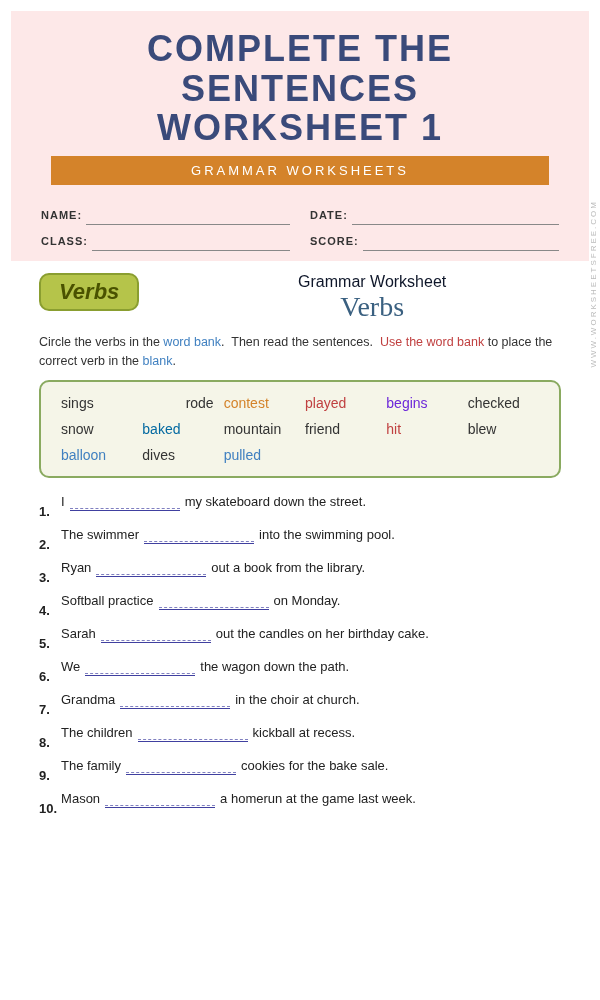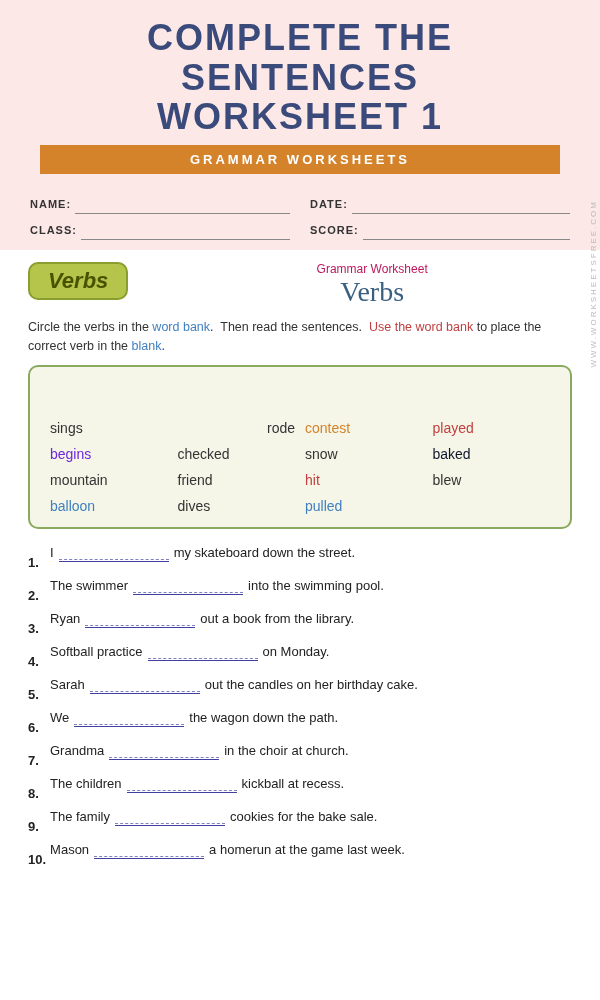--- a/index.html
+++ b/index.html
@@ -9,41 +9,41 @@
       background: #fdf0f0;
       font-family: Arial, sans-serif;
       position: relative;
       overflow-x: hidden;
     }
     .page {
       width: 600px;
       min-height: 1000px;
       background: #fff;
       position: relative;
-      padding: 0;
+      padding: 11px;
     }
     .header {
       background: #fde8e8;
       padding: 18px 40px 10px 40px;
       text-align: center;
     }
     .header h1 {
       font-family: 'Arial Black', Arial, sans-serif;
       font-size: 36px;
       font-weight: 900;
       color: #3a4a7a;
       text-transform: uppercase;
       line-height: 1.1;
       letter-spacing: 2px;
     }
     .orange-banner {
       background: #d4832a;
       color: #fff;
       font-size: 13px;
-      font-weight: bold;
+      font-weight: normal;
       letter-spacing: 3px;
       padding: 7px 0;
       text-align: center;
       margin-top: 8px;
     }
     .form-area {
       background: #fde8e8;
       padding: 10px 30px 10px 30px;
       display: grid;
       grid-template-columns: 1fr 1fr;
@@ -80,22 +80,22 @@
       font-size: 22px;
       font-weight: bold;
       font-style: italic;
       border: 2.5px solid #8a9e30;
       border-radius: 10px;
       padding: 4px 18px;
       margin-bottom: 2px;
     }
     .grammar-worksheet-label {
       text-align: center;
-      color: #be185d;
-      font-size: 12px;
+      color: #0f172a;
+      font-size: 16px;
       margin-bottom: 0;
     }
     .verbs-heading {
       text-align: center;
       font-size: 28px;
       font-weight: normal;
       color: #3a6080;
       font-family: Georgia, serif;
       margin-bottom: 6px;
     }
@@ -109,23 +109,22 @@
     .instruction span.red { color: #c04040; }
     .word-bank {
       border: 2px solid #8aaa60;
       border-radius: 10px;
       background: #f5f5e8;
       padding: 10px 18px;
       margin-bottom: 16px;
     }
     .word-bank-grid {
       display: grid;
-      grid-template-columns: repeat(4, 1fr);
+      grid-template-columns: repeat(6, 1fr);
       gap: 4px 6px;
-      margin-top: 40px;
     }
     .word-bank-cell {
       font-size: 14px;
       color: #333;
       padding: 3px 2px;
     }
     .sentences {
       list-style: none;
       padding: 0;
     }
@@ -230,21 +229,21 @@
 
     <div class="word-bank">
       <div class="word-bank-grid" id="word-bank-grid">
       <div class="word-bank-cell" style="color: rgb(51, 51, 51);">sings</div>
           <div class="word-bank-cell" style="color: rgb(51, 51, 51); text-align: right;">rode</div>
           <div class="word-bank-cell" style="color: rgb(212, 131, 42);">contest</div>
           <div class="word-bank-cell" style="color: rgb(192, 64, 64);">played</div>
           <div class="word-bank-cell" style="color: #6d28d9;">begins</div>
           <div class="word-bank-cell" style="color: rgb(51, 51, 51);">checked</div>
           <div class="word-bank-cell" style="color: rgb(51, 51, 51);">snow</div>
-          <div class="word-bank-cell" style="color: #0f172a;">baked</div>
+          <div class="word-bank-cell" style="color: #0369a1;">baked</div>
           <div class="word-bank-cell" style="color: rgb(51, 51, 51);">mountain</div>
           <div class="word-bank-cell" style="color: rgb(51, 51, 51);">friend</div>
           <div class="word-bank-cell" style="color: rgb(192, 64, 64);">hit</div>
           <div class="word-bank-cell" style="color: rgb(51, 51, 51);">blew</div>
           <div class="word-bank-cell" style="color: rgb(64, 128, 192);">balloon</div>
           <div class="word-bank-cell" style="color: rgb(51, 51, 51);">dives</div>
           <div class="word-bank-cell" style="color: rgb(64, 128, 192);">pulled</div>
         </div>
     </div>
 

